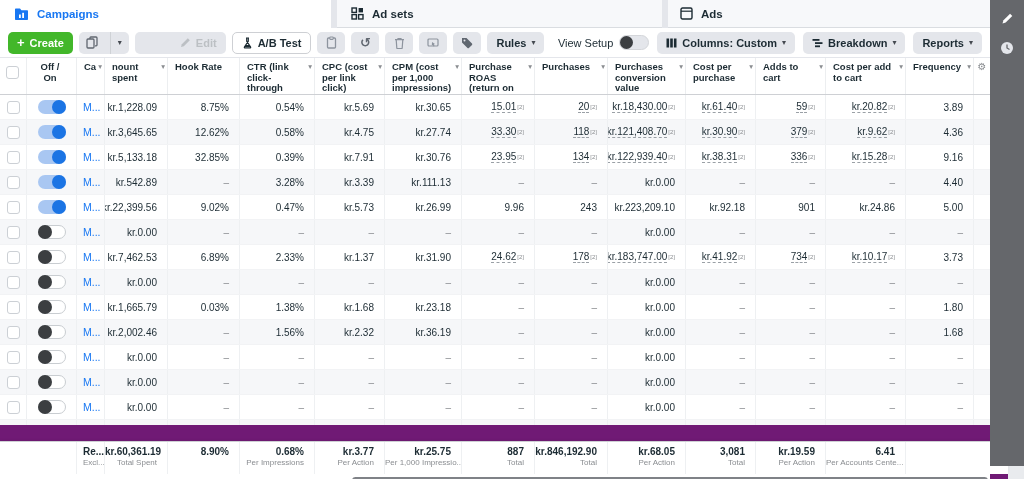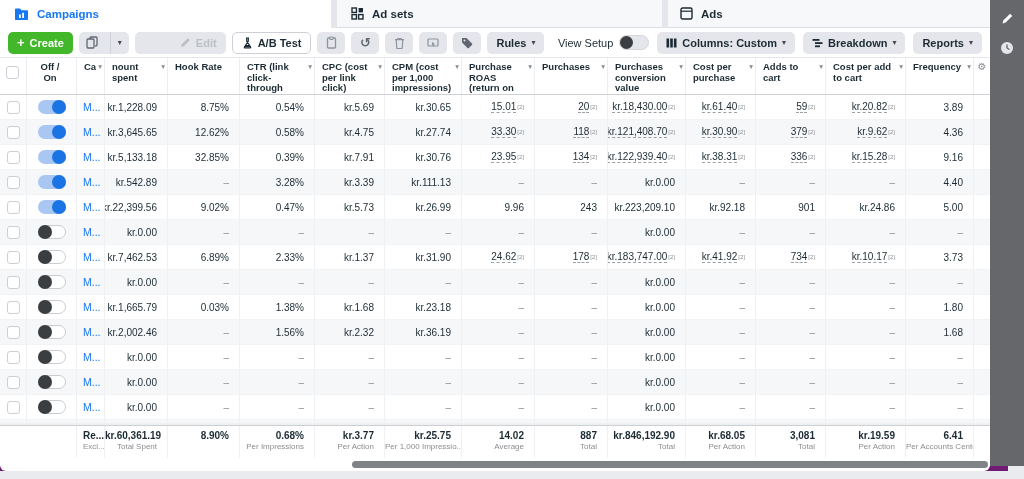--- a/index.html
+++ b/index.html
@@ -54,21 +54,21 @@
   .toggle .knob { position:absolute; width:14px; height:14px; border-radius:50%; top:0; }
   .toggle.on { background:#a9c7f2; }
   .toggle.on .knob { left:14px; background:#1b74e4; }
   .toggle.off { background:#fff; border:1px solid #c9cdd1; }
   .toggle.off .knob { left:-1px; top:-1px; background:#3b3e41; }
   .camplink { color:#1877f2; font-size:10.5px; text-decoration:none; cursor:pointer; }
   .metric-link { border-bottom:1px dashed #9aa0a6; }
   sup.fn { font-size:6px; color:#8a8d91; margin-left:1px; vertical-align:super; line-height:0; }
 
   
-  .tfoot { height:33px; background:#fff; border-top:1px solid #ced0d4; box-shadow:0 -1px 3px rgba(0,0,0,0.06); }
+  .tfoot { height:33px; background:#fff; border-top:1px solid #ced0d4; box-shadow:0 -1px 3px rgba(0,0,0,0.06);margin-top:16px; }
   .tf { border-right:1px solid #eef0f2; padding:4px 10px 0 0; text-align:right; overflow:hidden; }
   .tf .v { font-size:10px; font-weight:bold; color:#1c2b33; line-height:12px; }
   .tf .sub { font-size:8px; color:#8a8d91; line-height:10px; white-space:nowrap; }
   .tf.namecell { text-align:left; padding-left:6px; }
   .tf.empty { border-right:none; }
   .tf.nocellborder { border-right:none; }
 
   
   .scrollstrip { position:relative; width:990px; height:13px; background:#fff; border-radius:0 0 6px 6px; }
   .hthumb { position:absolute; top:3px; left:352px; width:636px; height:7px; border-radius:4px; background:#7f8287; cursor:pointer; }
@@ -968,24 +968,20 @@
         </div>
         <div class="tf">
           <div class="v">kr.3.77</div>
           <div class="sub">Per Action</div>
         </div>
         <div class="tf">
           <div class="v">kr.25.75</div>
           <div class="sub">Per 1,000 Impressio...</div>
         </div>
         <div class="tf">
-          <div class="v">14.02</div>
-          <div class="sub">Average</div>
-        </div>
-        <div class="tf">
           <div class="v">887</div>
           <div class="sub">Total</div>
         </div>
         <div class="tf">
           <div class="v">kr.846,192.90</div>
           <div class="sub">Total</div>
         </div>
         <div class="tf">
           <div class="v">kr.68.05</div>
           <div class="sub">Per Action</div>

